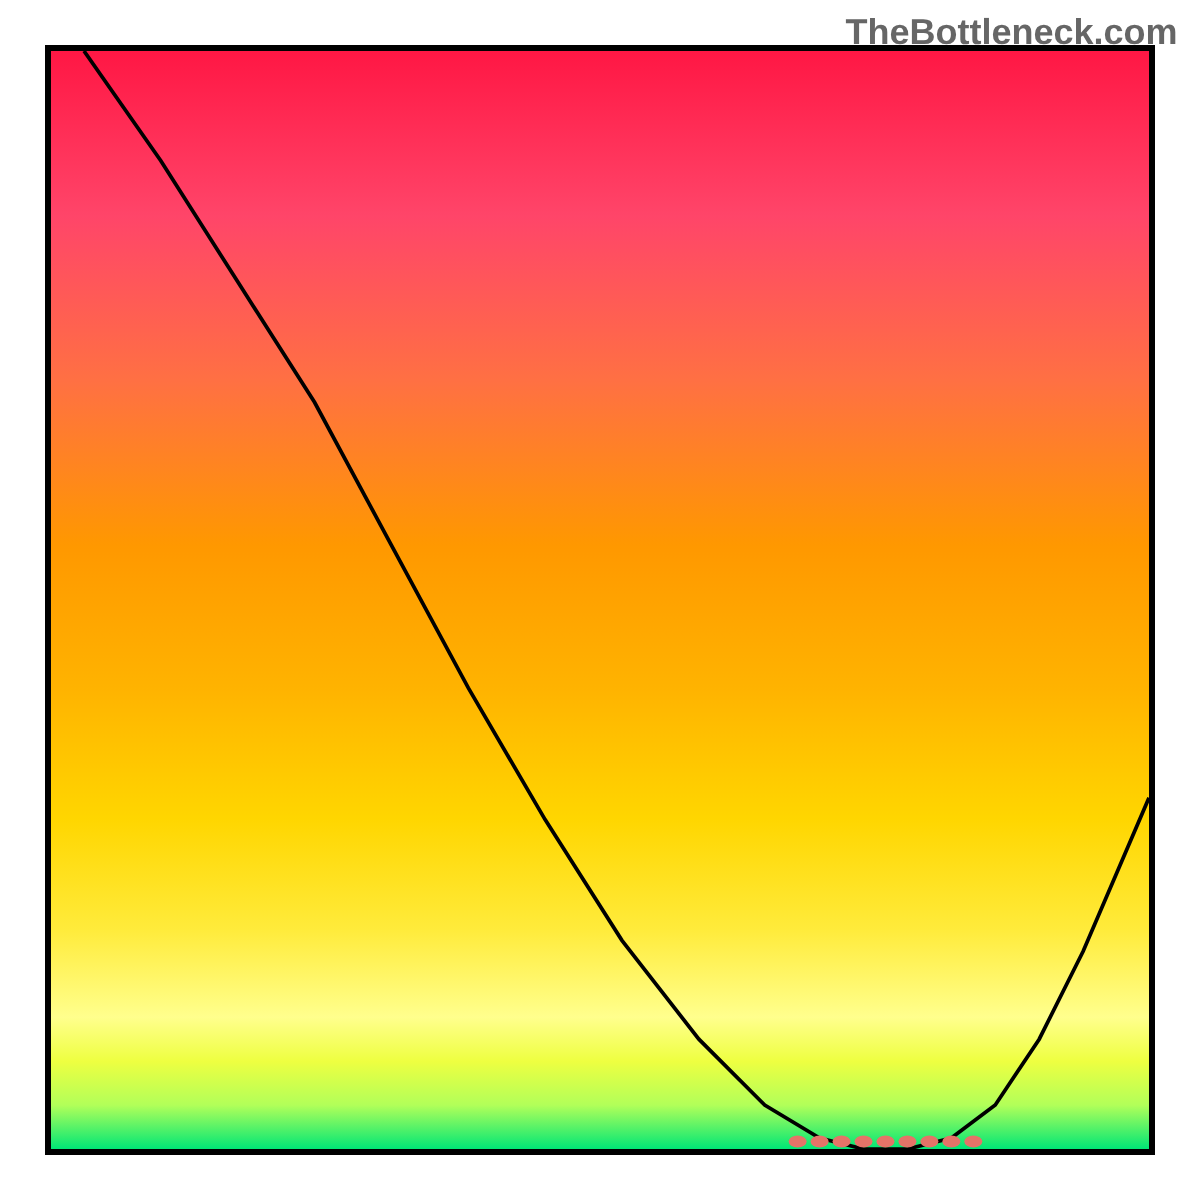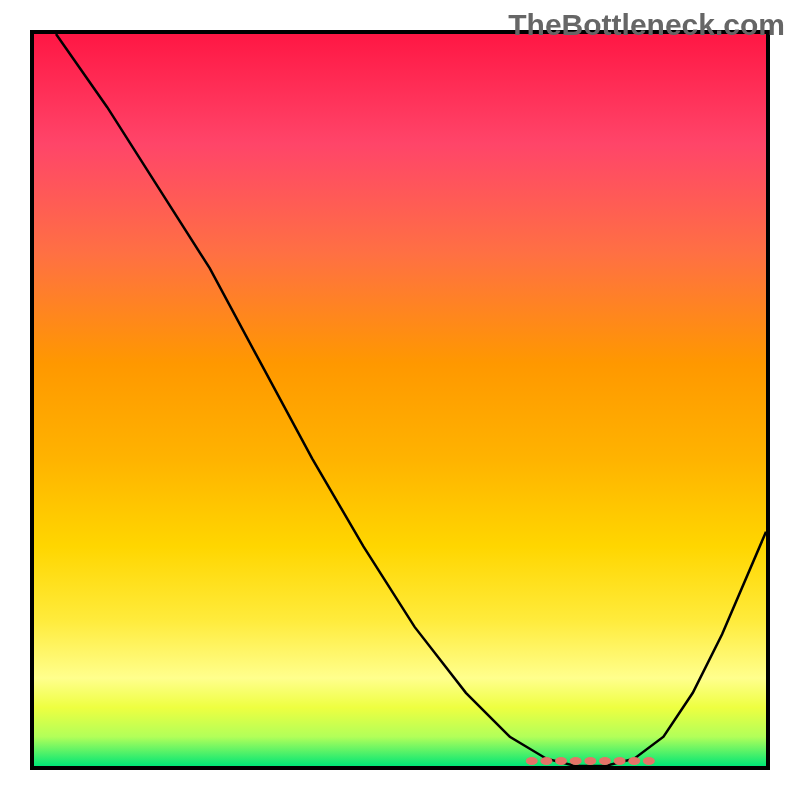--- a/index.html
+++ b/index.html
@@ -7,21 +7,21 @@
     padding: 0;
     width: 800px;
     height: 800px;
     background: white;
     font-family: Arial, sans-serif;
   }
   .watermark {
     position: absolute;
     top: 8px;
     right: 15px;
-    font-size: 30px;
+    font-size: 24px;
     font-weight: bold;
     color: #666;
     z-index: 10;
   }
   .chart-container {
     position: absolute;
     top: 30px;
     left: 30px;
     width: 740px;
     height: 740px;

